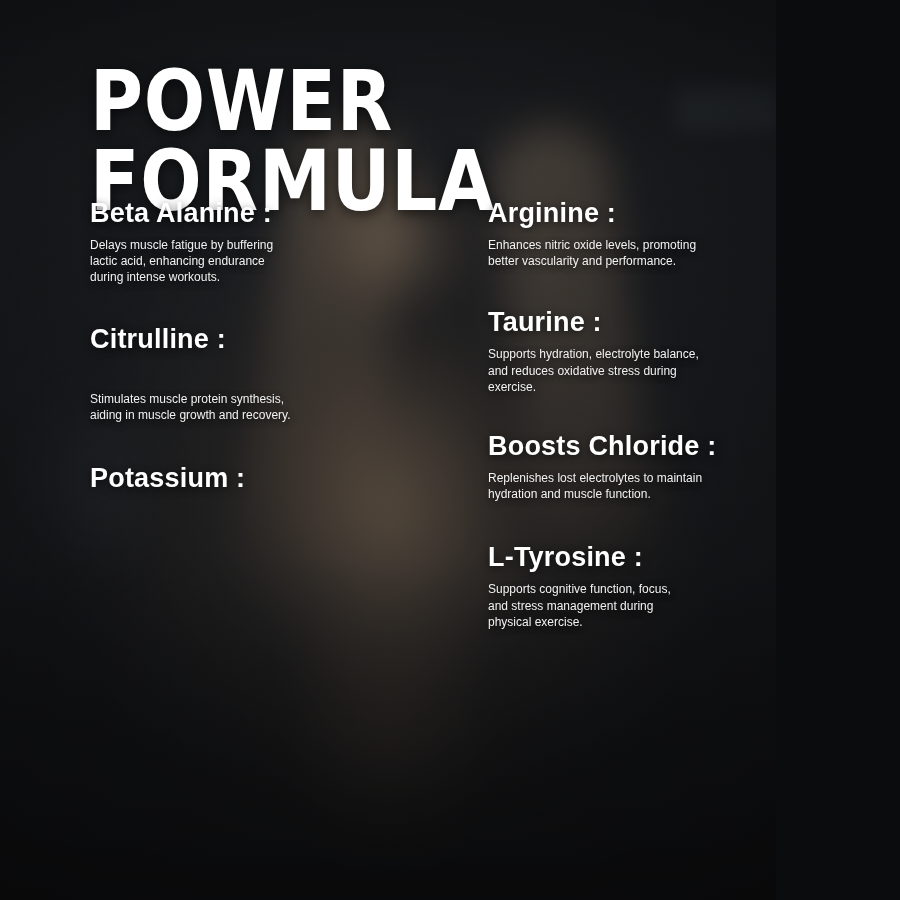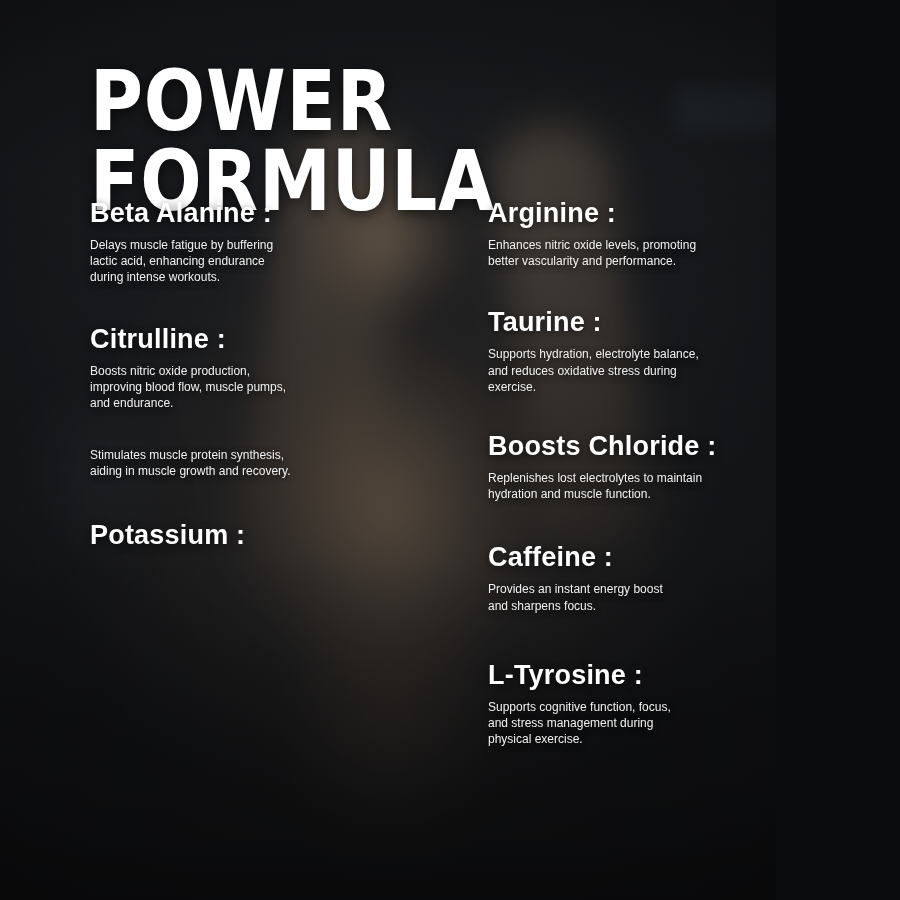--- a/index.html
+++ b/index.html
@@ -168,23 +168,20 @@
 
         <div class="ingredient sp-a">
           <p class="ing-name">Beta Alanine :</p>
           <p class="ing-desc">Delays muscle fatigue by buffering
 lactic acid, enhancing endurance
 during intense workouts.</p>
         </div>
 
         <div class="ingredient sp-b">
           <p class="ing-name">Citrulline :</p>
-          <p class="ing-desc">Boosts nitric oxide production,
-improving blood flow, muscle pumps,
-and endurance.</p>
         </div>
 
         <div class="ingredient sp-c">
           <p class="ing-desc">Stimulates muscle protein synthesis,
 aiding in muscle growth and recovery.</p>
         </div>
 
 
         <div class="ingredient sp-e">
           <p class="ing-name">Potassium :</p>
@@ -206,25 +203,20 @@
 and reduces oxidative stress during
 exercise.</p>
         </div>
 
         <div class="ingredient sp-c">
           <p class="ing-name">Boosts Chloride :</p>
           <p class="ing-desc">Replenishes lost electrolytes to maintain
 hydration and muscle function.</p>
         </div>
 
-        <div class="ingredient sp-d">
-          <p class="ing-name">Caffeine :</p>
-          <p class="ing-desc">Provides an instant energy boost
-and sharpens focus.</p>
-        </div>
 
         <div class="ingredient sp-e">
           <p class="ing-name">L-Tyrosine :</p>
           <p class="ing-desc">Supports cognitive function, focus,
 and stress management during
 physical exercise.</p>
         </div>
 
       </div>
 

